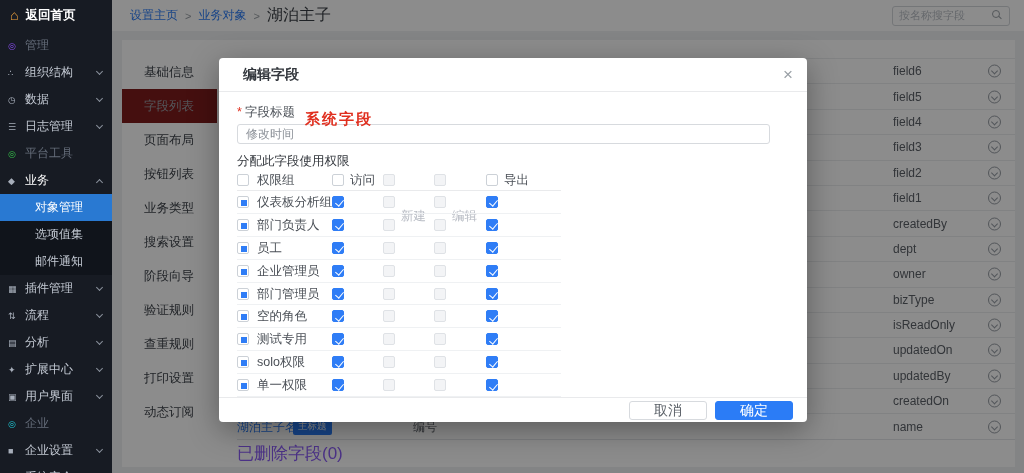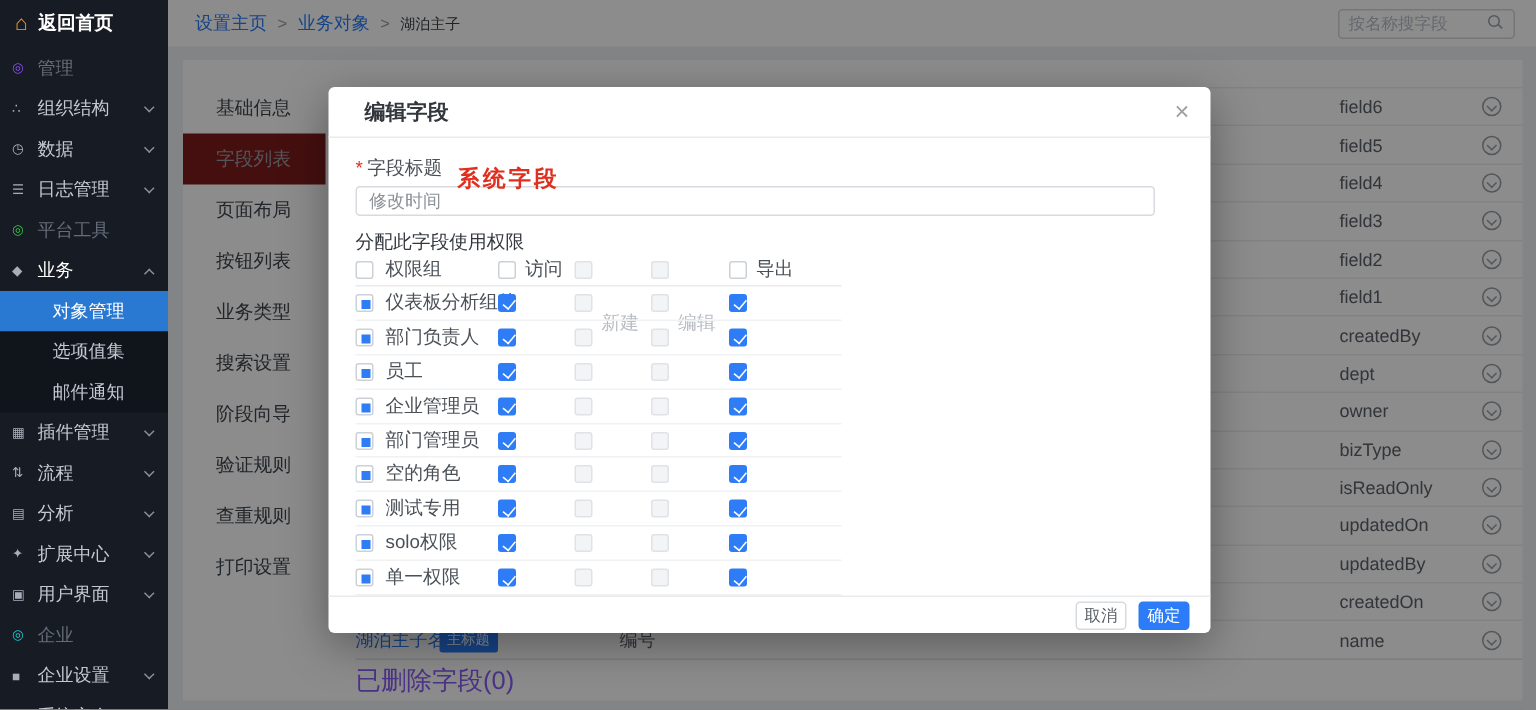--- a/index.html
+++ b/index.html
@@ -20,21 +20,21 @@
   .s-item.selected{background:#2979d2;color:#fff;}
   .chev{width:5px;height:5px;border-right:1px solid #8a919c;border-bottom:1px solid #8a919c;transform:rotate(45deg);margin:-2px 2px 0 0;flex:none;}
   .chev.up{transform:rotate(-135deg);margin-top:3px;}
 
   
   .main{position:absolute;left:112px;top:0;right:0;height:100%;}
   .topbar{position:absolute;left:0;top:0;right:0;height:31px;background:#fff;display:flex;align-items:center;padding:0 14px 0 18px;}
   .breadcrumb{display:flex;align-items:center;}
   .bc-link{color:#2b7cf6;font-size:12px;text-decoration:none;cursor:pointer;}
   .bc-sep{color:#9aa0a6;font-size:11px;margin:0 7px;}
-  .bc-current{color:#3a3f45;font-size:10px;font-family:Liberation Mono, monospace;}
+  .bc-current{color:#3a3f45;font-size:16px;font-family:Liberation Mono, monospace;}
   .search{margin-left:auto;width:118px;height:20px;border:1px solid #d4d7db;border-radius:3px;background:#fff;display:flex;align-items:center;padding:0 6px;cursor:text;}
   .search-ph{flex:1;color:#b9bec5;font-size:11px;white-space:nowrap;}
   .mag{position:relative;width:11px;height:11px;flex:none;}
   .mag::before{content:"";position:absolute;left:0;top:0;width:6px;height:6px;border:1px solid #9aa0a6;border-radius:50%;}
   .mag::after{content:"";position:absolute;left:6px;top:7px;width:4px;height:1px;background:#9aa0a6;transform:rotate(45deg);}
 
   .card{position:absolute;left:10px;top:40px;width:893px;height:427px;background:#fff;}
   .submenu{position:absolute;left:0;top:15px;width:95px;}
   .sm-item{height:34px;display:flex;align-items:center;padding-left:22px;font-size:12.5px;color:#3f444b;cursor:pointer;white-space:nowrap;}
   .sm-item.selected{background:#7f1d1d;color:#989ca3;}
@@ -66,21 +66,21 @@
   .perm-rows{position:absolute;left:18px;top:133px;width:324px;height:206px;display:flex;flex-direction:column;}
   .perm-row{flex:1;position:relative;border-bottom:1px solid #eff1f3;font-size:12.5px;color:#4b5057;}
   .pc{position:absolute;top:50%;transform:translateY(-50%);white-space:nowrap;}
   .dimlab{color:#b8bcc4;margin-top:36px;}
   .cb{width:12px;height:12px;border:1px solid #ccd1d7;border-radius:2px;background:#fff;cursor:pointer;}
   .cb.checked{background:#2f7df6;border-color:#2f7df6;}
   .cb.checked::after{content:"";position:absolute;left:3.5px;top:1.5px;width:4px;height:7px;border-right:1.5px solid #fff;border-bottom:1.5px solid #fff;transform:rotate(40deg);}
   .cb.indet::after{content:"";position:absolute;left:3px;top:3px;width:6px;height:6px;background:#2f7df6;}
   .cb.disabled{background:#f3f4f6;border-color:#dfe2e6;cursor:default;}
   .m-foot{position:absolute;left:0;right:0;bottom:0;height:25px;border-top:1px solid #e9eaec;display:flex;align-items:center;justify-content:flex-end;gap:8px;padding-right:14px;}
-  .btn{height:19px;padding:0 5px;font-size:11px;border-radius:3px;border:1px solid #d7dade;background:#fff;color:#595f66;cursor:pointer;text-align:center;}
+  .btn{height:19px;padding:0 24px;font-size:14px;border-radius:3px;border:1px solid #d7dade;background:#fff;color:#595f66;cursor:pointer;text-align:center;}
   .btn.primary{background:#2b7cf6;border-color:#2b7cf6;color:#fff;}
 </style>
 </head>
 <body>
 
 <div class="screen">
 
   <aside class="sidebar">
     <div class="side-home">
       <span class="home-ic">⌂</span>
@@ -185,20 +185,21 @@
           <div class="sm-item">基础信息</div>
           <div class="sm-item selected">字段列表</div>
           <div class="sm-item">页面布局</div>
           <div class="sm-item">按钮列表</div>
           <div class="sm-item">业务类型</div>
           <div class="sm-item">搜索设置</div>
           <div class="sm-item">阶段向导</div>
           <div class="sm-item">验证规则</div>
           <div class="sm-item">查重规则</div>
           <div class="sm-item">打印设置</div>
+          <div class="sm-item">动态订阅</div>
         </nav>
       <div class="ftable">
           <div class="t-row">
             <span class="t-name">field6</span>
             <span class="circle-chev"></span>
           </div>
           <div class="t-row">
             <span class="t-name">field5</span>
             <span class="circle-chev"></span>
           </div>

